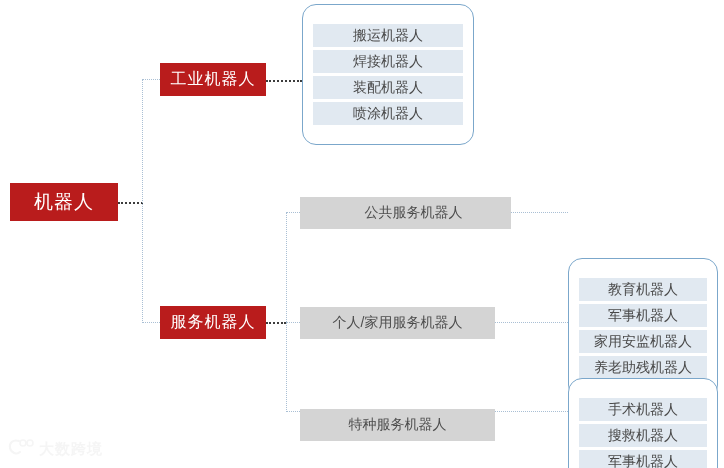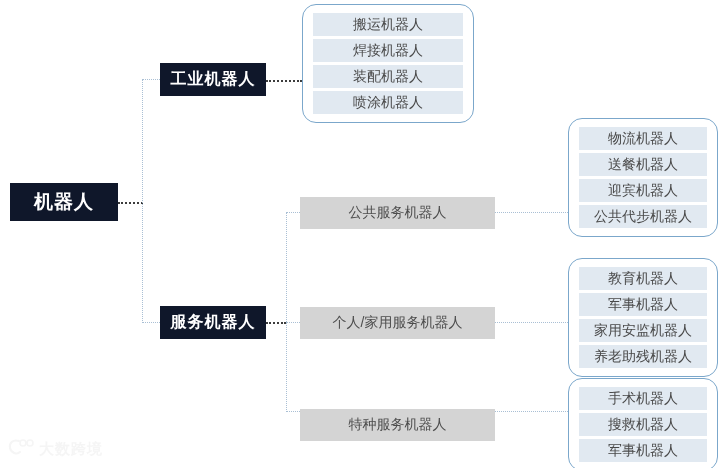--- a/index.html
+++ b/index.html
@@ -14,23 +14,23 @@
     position: relative;
     width: 724px;
     height: 468px;
     background: #ffffff;
     overflow: hidden;
   }
 
   
   .node-primary {
     position: absolute;
-    background: #0f172a;
+    background: #b91c1c;
     color: #ffffff;
-    font-weight: bold;
+    font-weight: normal;
     display: flex;
     align-items: center;
     justify-content: center;
     letter-spacing: 1px;
     z-index: 5;
   }
   .node-root {
     left: 10px;
     top: 183px;
     width: 108px;
@@ -56,31 +56,31 @@
   .node-gray {
     position: absolute;
     background: #d4d4d4;
     color: #4d4d4d;
     display: flex;
     align-items: center;
     justify-content: center;
     font-size: 14px;
     z-index: 5;
   }
-  .gray-public   { left: 300px; top: 197px; width: 195px; height: 32px; }
+  .gray-public   { left: 300px; top: 197px; width: 195px; height: 32px; padding-left: 16px; }
   .gray-personal { left: 300px; top: 307px; width: 195px; height: 32px; }
   .gray-special  { left: 300px; top: 396px; width: 195px; height: 32px; margin-top: 13px; }
 
   
   .leaf-group {
     position: absolute;
     border: 1.5px solid #7ba7cb;
     border-radius: 14px;
     background: #ffffff;
-    padding: 8px 10px;
+    padding: 19px 10px;
     box-sizing: border-box;
     display: flex;
     flex-direction: column;
     gap: 3px;
     z-index: 4;
   }
   .leaf-row {
     background: #e1e9f1;
     color: #494949;
     font-size: 14px;
@@ -172,26 +172,20 @@
 
   <div class="node-gray gray-special">特种服务机器人</div>
 
   <div class="leaf-group group-industrial">
     <div class="leaf-row">搬运机器人</div>
     <div class="leaf-row">焊接机器人</div>
     <div class="leaf-row">装配机器人</div>
     <div class="leaf-row">喷涂机器人</div>
   </div>
 
-  <div class="leaf-group group-public">
-    <div class="leaf-row">物流机器人</div>
-    <div class="leaf-row">送餐机器人</div>
-    <div class="leaf-row">迎宾机器人</div>
-    <div class="leaf-row">公共代步机器人</div>
-  </div>
 
   <div class="leaf-group group-personal">
     <div class="leaf-row">教育机器人</div>
     <div class="leaf-row">军事机器人</div>
     <div class="leaf-row">家用安监机器人</div>
     <div class="leaf-row">养老助残机器人</div>
   </div>
 
   <div class="leaf-group group-special">
     <div class="leaf-row">手术机器人</div>

